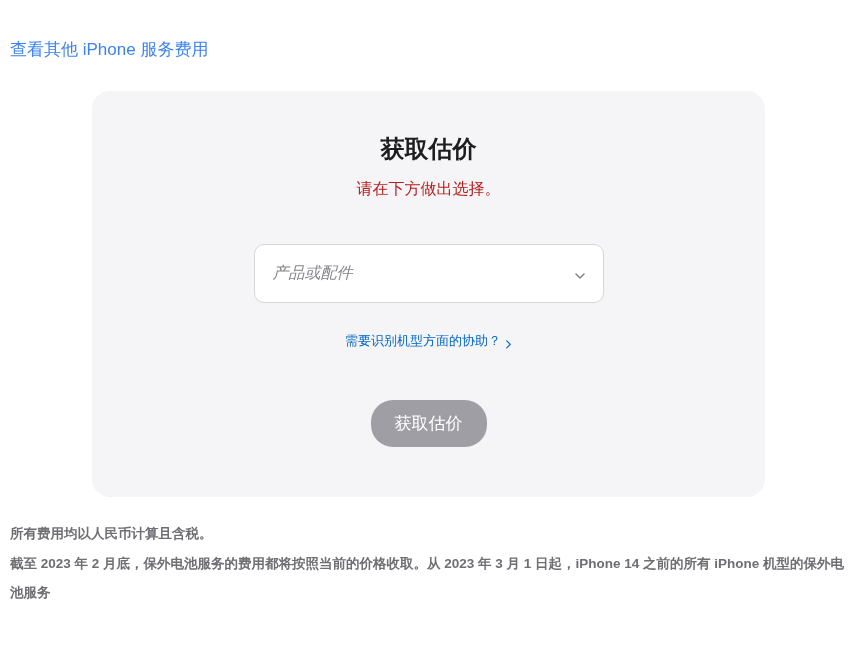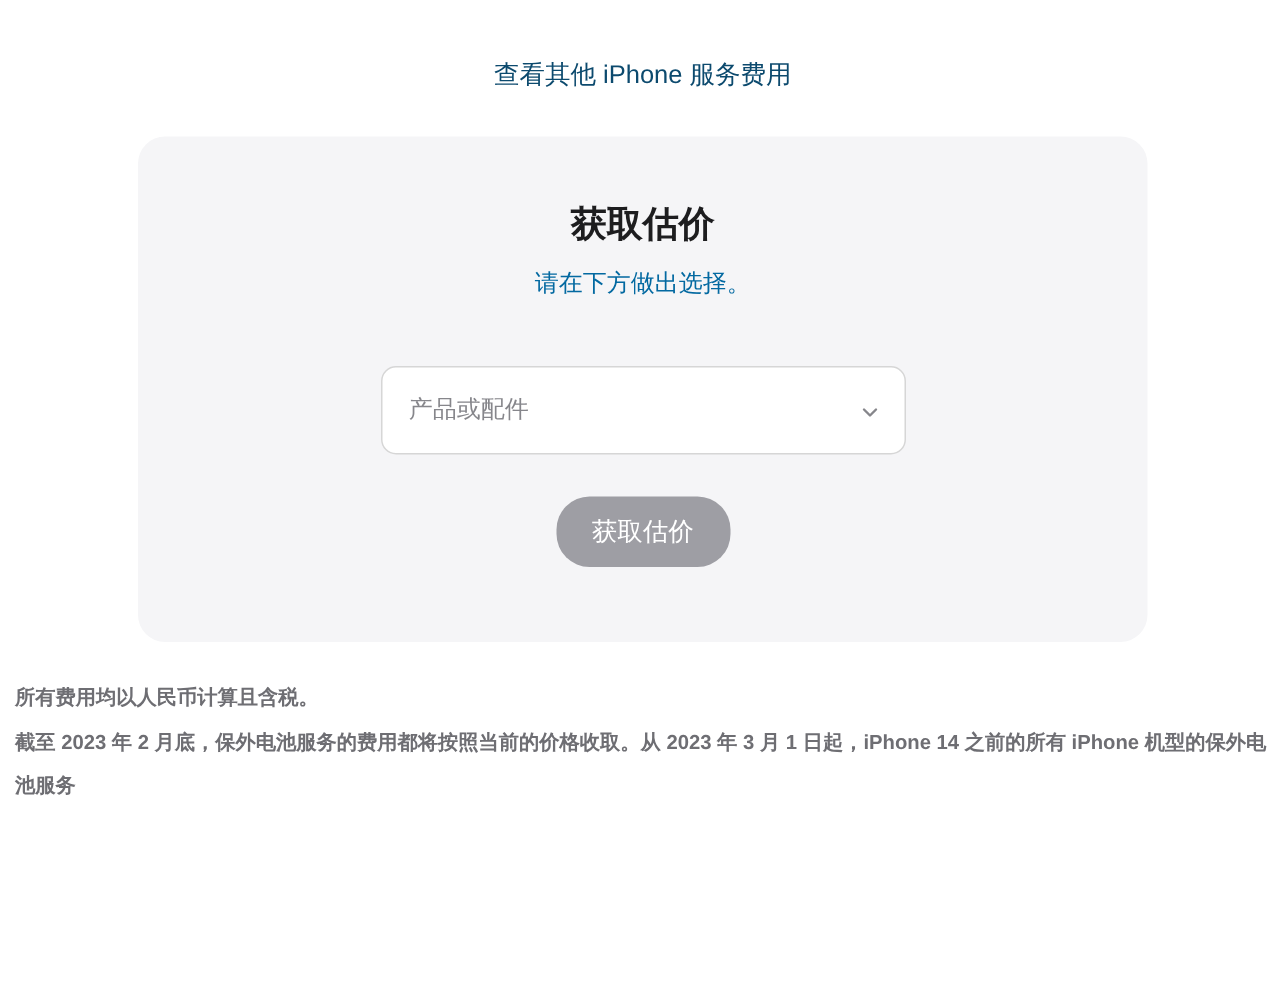--- a/index.html
+++ b/index.html
@@ -11,48 +11,48 @@
       font-family: -apple-system, BlinkMacSystemFont, "Segoe UI", "Helvetica Neue", Arial, sans-serif;
       background: #fff;
       width: 857px;
       height: 663px;
       overflow: hidden;
     }
     .container {
       padding: 10px 10px 0 10px;
     }
     .top-link {
-      text-align: center;
-      color: #0c4a6e;
+      color: #3b82f6;
       font-size: 17px;
       padding: 28px 0 30px 0;
       cursor: pointer;
     }
     .card {
       background: #f5f5f7;
       border-radius: 18px;
       margin: 0 82px;
       padding: 42px 40px 50px 40px;
       text-align: center;
     }
     .card-title {
       font-size: 24px;
       font-weight: 600;
       color: #1d1d1f;
       margin-bottom: 14px;
     }
     .card-subtitle {
       font-size: 16px;
-      color: #0369a1;
+      color: #b91c1c;
       margin-bottom: 44px;
     }
     .select-wrapper {
       position: relative;
       width: 350px;
       margin: 0 auto 28px auto;
+      font-style: italic;
     }
     .select-box {
       width: 100%;
       padding: 18px 40px 18px 18px;
       background: #fff;
       border: 1px solid #d6d6d6;
       border-radius: 10px;
       font-size: 16px;
       color: #86868b;
       text-align: left;
@@ -125,20 +125,28 @@
         <span>产品或配件</span>
       </div>
       <span class="chevron">
         <svg viewBox="0 0 12 12" fill="none">
             <path d="M2 4 L6 8 L10 4" stroke="#86868b" stroke-width="1.6" stroke-linecap="round" stroke-linejoin="round"></path>
           </svg>
       </span>
     </div>
 
 
+    <div class="help-link">
+      <span>需要识别机型方面的协助？</span>
+      <span class="help-chevron">
+        <svg viewBox="0 0 8 10" fill="none">
+            <path d="M2 1 L6 5 L2 9" stroke="#0066cc" stroke-width="1.4" stroke-linecap="round" stroke-linejoin="round"></path>
+          </svg>
+      </span>
+    </div>
 
     <div>
       <button class="submit-btn">
         <span>获取估价</span>
       </button>
     </div>
   </div>
 
   <div class="footer-text">
     <p>所有费用均以人民币计算且含税。</p>

